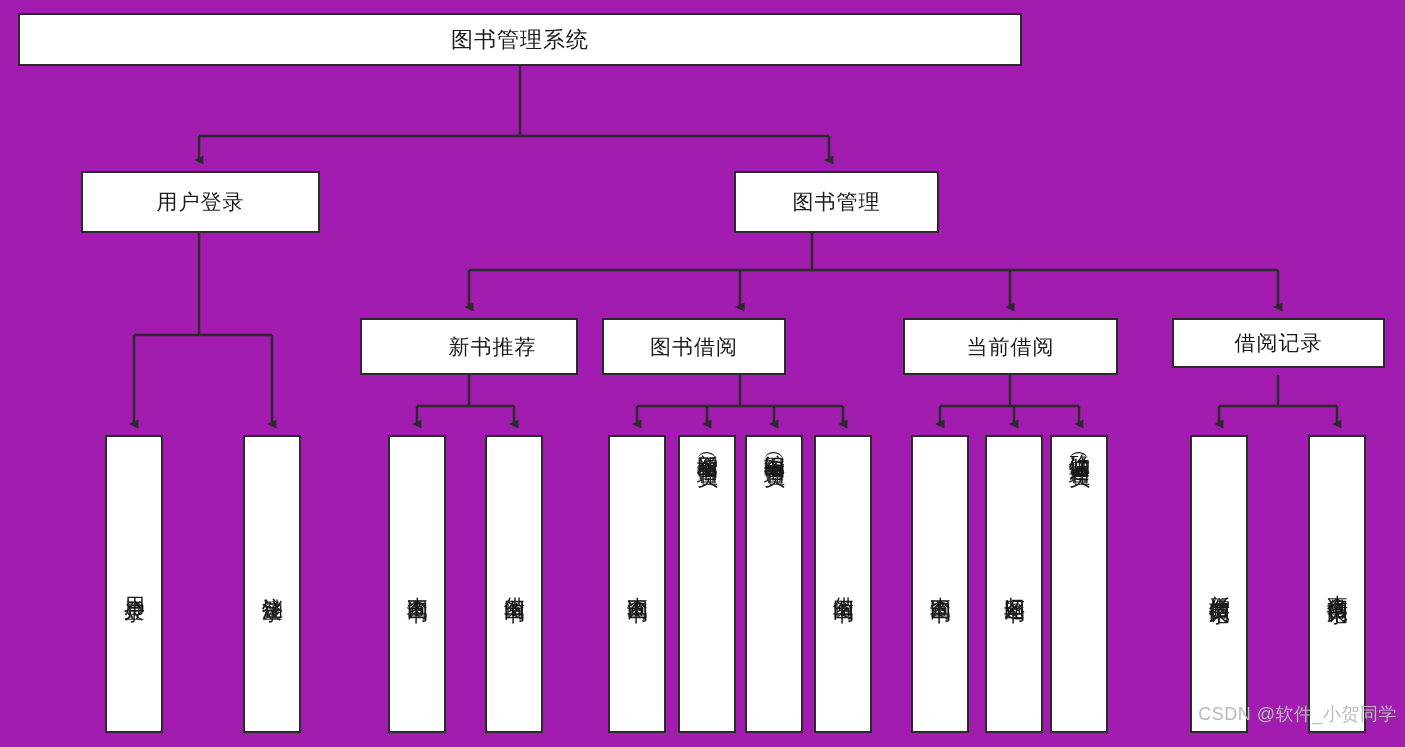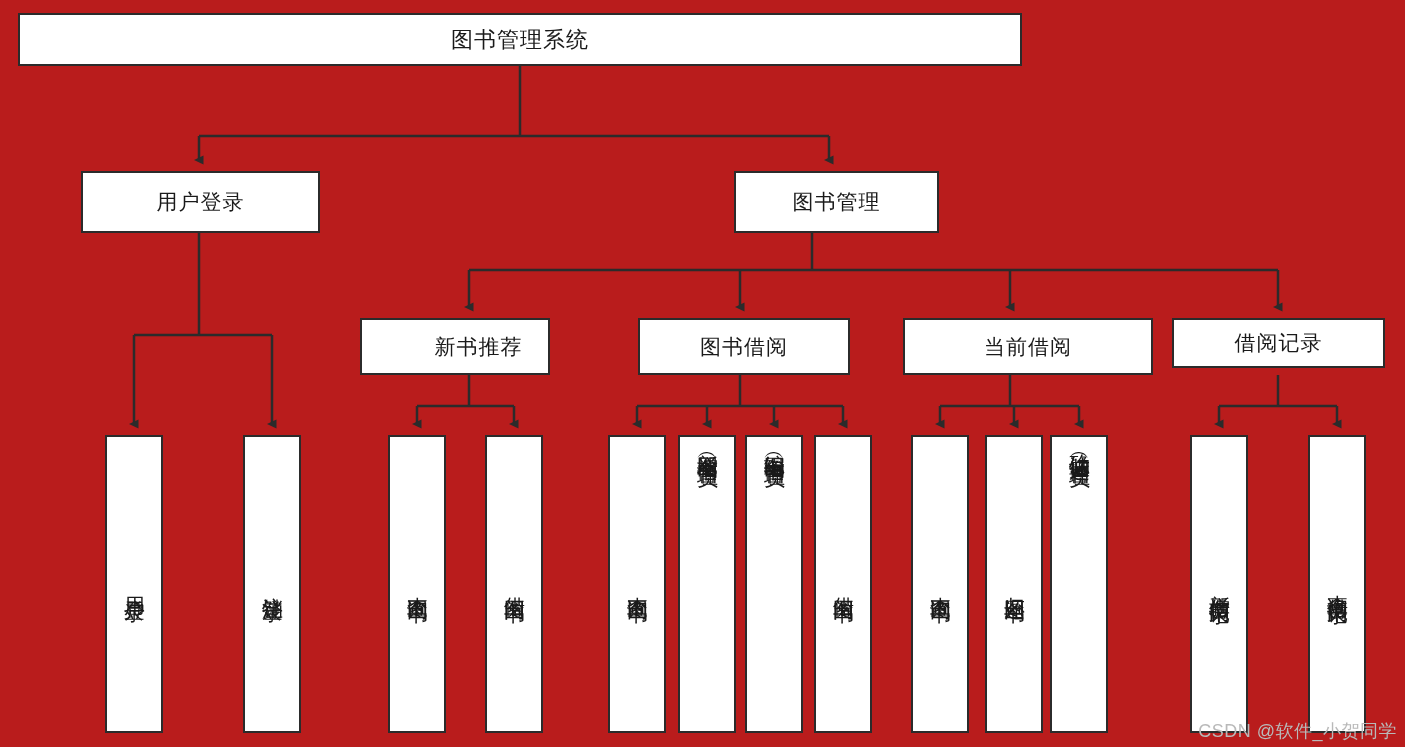--- a/index.html
+++ b/index.html
@@ -7,21 +7,21 @@
     padding: 0;
     background: #ffffff;
   }
   body {
     font-family: "Liberation Sans", "DejaVu Sans", sans-serif;
   }
   #canvas {
     position: relative;
     width: 1405px;
     height: 747px;
-    background: #b91c1c;
+    background: #a21caf;
     overflow: hidden;
   }
   svg.edges {
     position: absolute;
     left: 0;
     top: 0;
     width: 1405px;
     height: 747px;
     pointer-events: none;
   }
@@ -63,21 +63,21 @@
     text-orientation: upright;
     font-size: 21px;
     line-height: 1.28;
     letter-spacing: 2px;
     text-align: center;
     white-space: nowrap;
   }
   .watermark {
     position: absolute;
     right: 8px;
-    bottom: 4px;
+    bottom: 21px;
     font-size: 18px;
     color: #b9b9b9;
     white-space: nowrap;
     letter-spacing: 0.5px;
   }
 </style>
 </head>
 <body>
 
 <div id="canvas">
@@ -137,27 +137,27 @@
     <span>图书管理系统</span>
   </div>
 
   <div class="node node-h" style="left:81px; top:171px; width:239px; height:62px;">
     <span>用户登录</span>
   </div>
   <div class="node node-h" style="left:710px; top:171px; width:205px; height:62px;margin-left:24px;">
     <span>图书管理</span>
   </div>
 
-  <div class="node node-h" style="left:360px; top:318px; width:190px; height:57px;padding-left:47px;">
+  <div class="node node-h" style="left:360px; top:318px; width:218px; height:57px;padding-left:47px;">
     <span>新书推荐</span>
   </div>
-  <div class="node node-h" style="left:638px; top:318px; width:212px; height:57px;">
+  <div class="node node-h" style="left:602px; top:318px; width:184px; height:57px;">
     <span>图书借阅</span>
   </div>
-  <div class="node node-h" style="left:903px; top:318px; width:250px; height:57px;">
+  <div class="node node-h" style="left:903px; top:318px; width:215px; height:57px;">
     <span>当前借阅</span>
   </div>
   <div class="node node-h" style="left:1172px; top:318px; width:213px; height:50px;">
     <span>借阅记录</span>
   </div>
 
   <div class="leaf" style="left:105px; top:435px; width:58px; height:298px;">
     <span class="vtext">用户登录</span>
   </div>
   <div class="leaf" style="left:243px; top:435px; width:58px; height:298px;">

